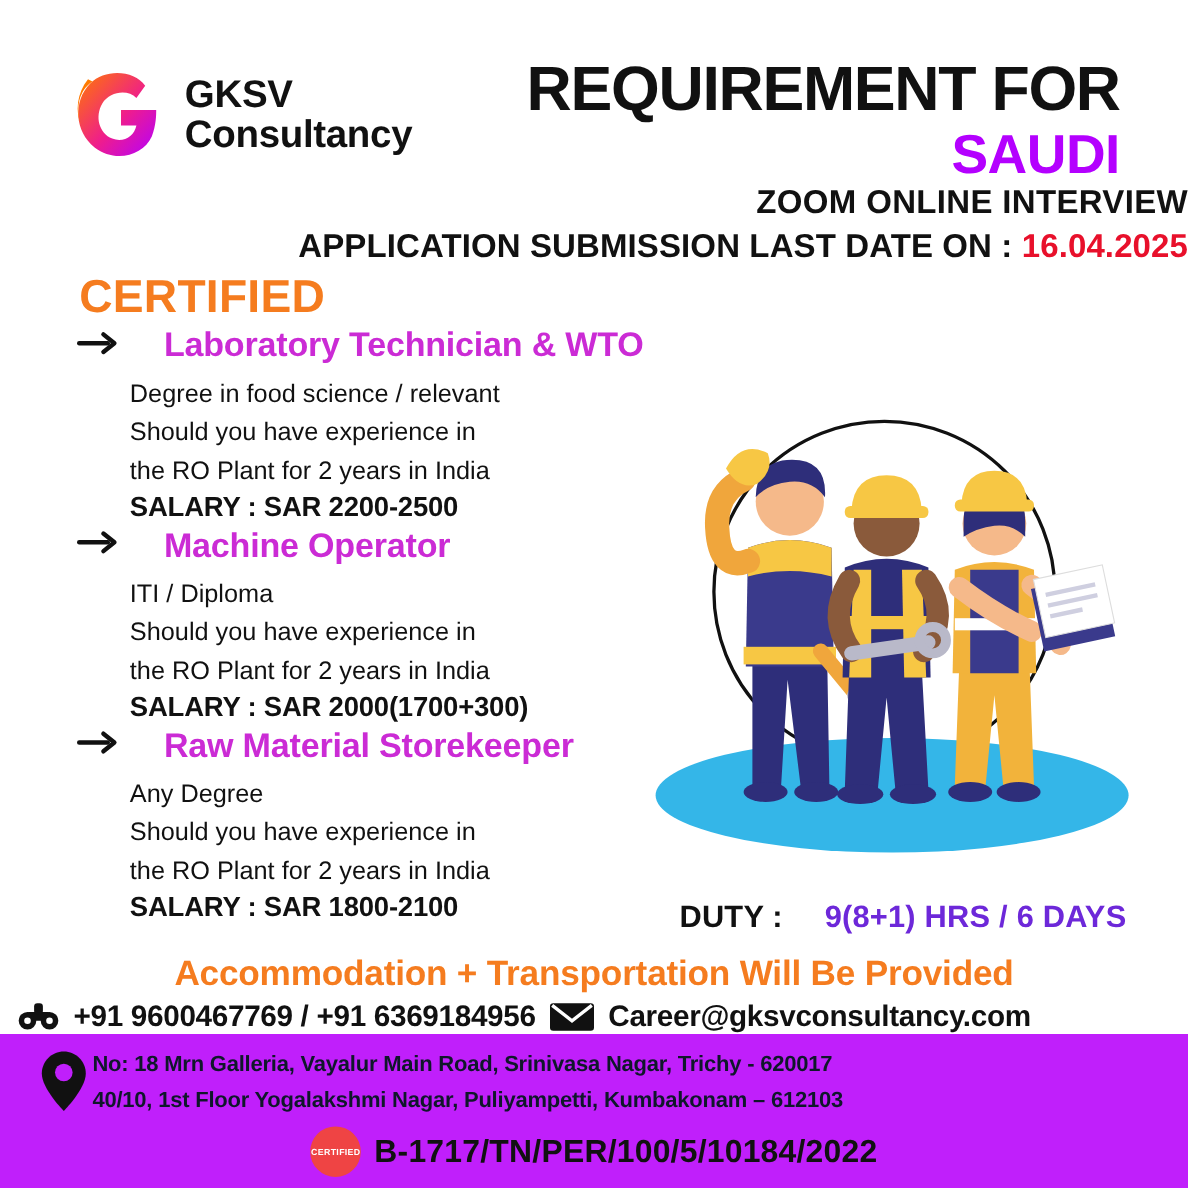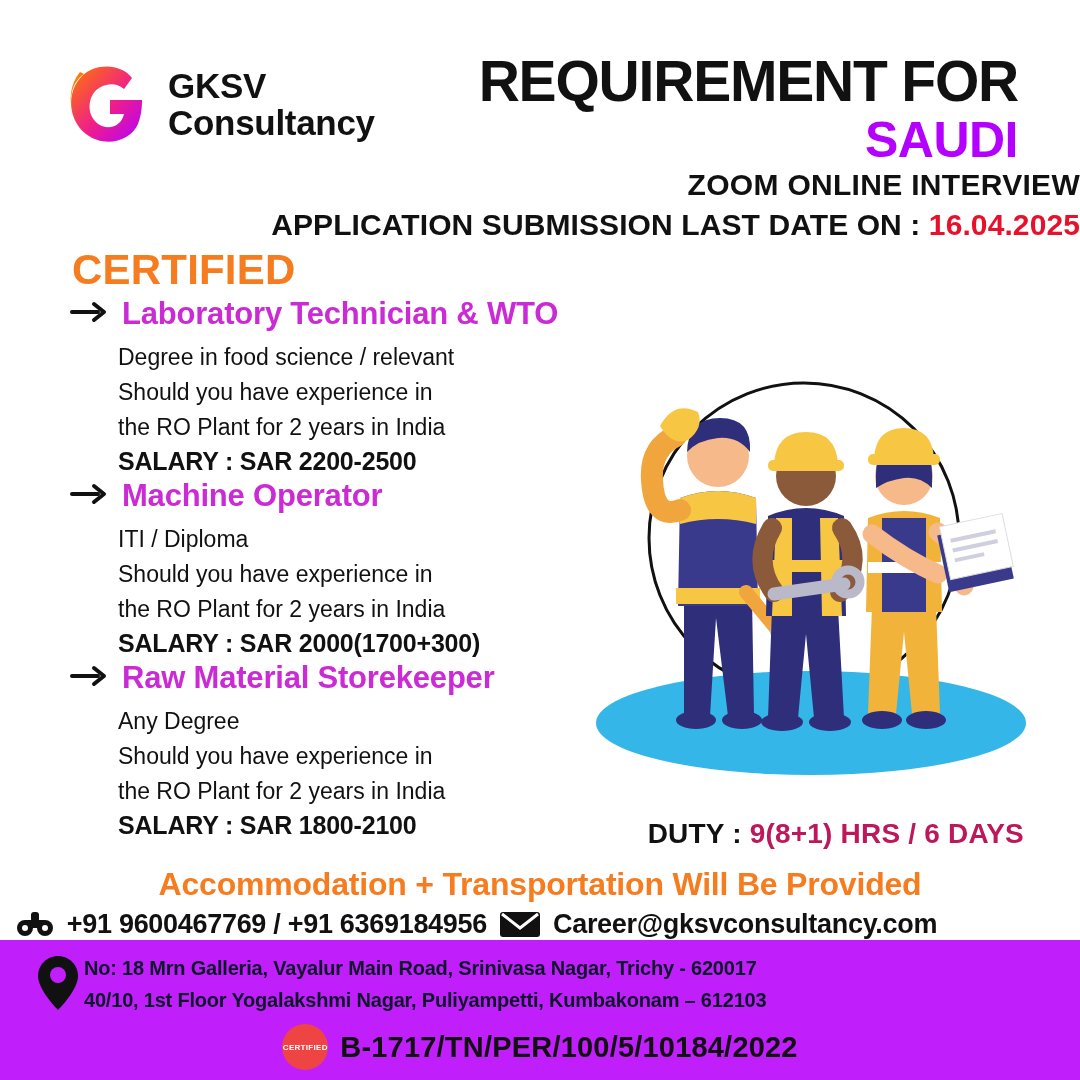--- a/index.html
+++ b/index.html
@@ -91,20 +91,21 @@
   }
   .position { margin-bottom: 2px; }
   .pos-title-row {
     display: flex; align-items: center; gap: 12px;
   }
   .arrow-icon { flex: 0 0 auto; }
   .pos-title {
     font-size: 31px; font-weight: bold;
     color: #cb2bd5;
     letter-spacing: -0.2px;
+    margin-left: 27px;
   }
   .pos-body {
     margin-left: 48px;
     margin-top: 8px;
   }
   .pos-line {
     font-size: 23px;
     color: #111111;
     line-height: 1.52;
   }
@@ -123,21 +124,21 @@
     width: 470px; height: 450px;
   }
 
   
   .duty {
     position: absolute;
     right: 56px; top: 818px;
     font-size: 28px; font-weight: bold; color: #111111;
     letter-spacing: 0.2px;
   }
-  .duty-value { color: #be185d; }
+  .duty-value { color: #6d28d9; margin-left: 30px; }
 
   
   .accommodation {
     position: absolute;
     top: 866px; left: 0; width: 1080px;
     text-align: center;
     font-size: 32px; font-weight: bold;
     color: #f57c1f;
     letter-spacing: -0.2px;
   }

